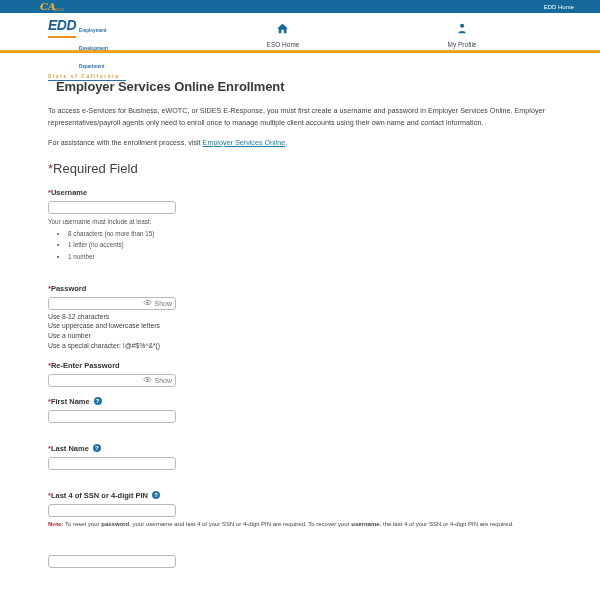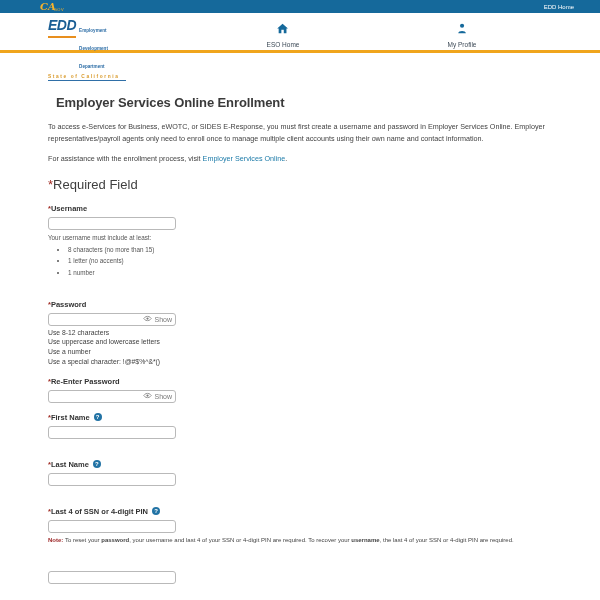--- a/index.html
+++ b/index.html
@@ -47,26 +47,26 @@
     position:absolute; top:7px; transform:translateX(-50%);
     display:flex; flex-direction:column; align-items:center; gap:3px;
     cursor:pointer; text-decoration:none;
   }
   .nav-eso { left:283px; }
   .nav-profile { left:462px; }
   .nav-label { font-size:6.5px; color:#3d4a57; }
   
   .content { padding:26px 44px 0 48px; }
   h1.page-title {
-    margin:16px 0 11px 0; font-size:13px; font-weight:700;
+    margin:0 0 11px 0; font-size:13px; font-weight:700;
     color:#3a3a3a; letter-spacing:-0.1px;padding-left:8px;
   }
   .intro { font-size:7.2px; line-height:1.65; margin:0 0 9px 0; color:#3f3f3f; }
   .assist { font-size:7.2px; margin:0 0 14px 0; }
-  .assist a { color:#1b7aa8; cursor:pointer; }
+  .assist a { color:#1b7aa8; text-decoration:underline; cursor:pointer; }
   .required-note { font-size:13px; margin:0 0 12px 0; }
   .req { color:#a12c24; }
   
   .field-label {
     display:flex; align-items:center; gap:4px;
     font-size:7.5px; font-weight:bold; color:#333; margin-bottom:4px;
   }
   .help-icon {
     width:8px; height:8px; border-radius:50%; background:#2273a5;
     color:#fff; font-size:6px; font-weight:bold;

